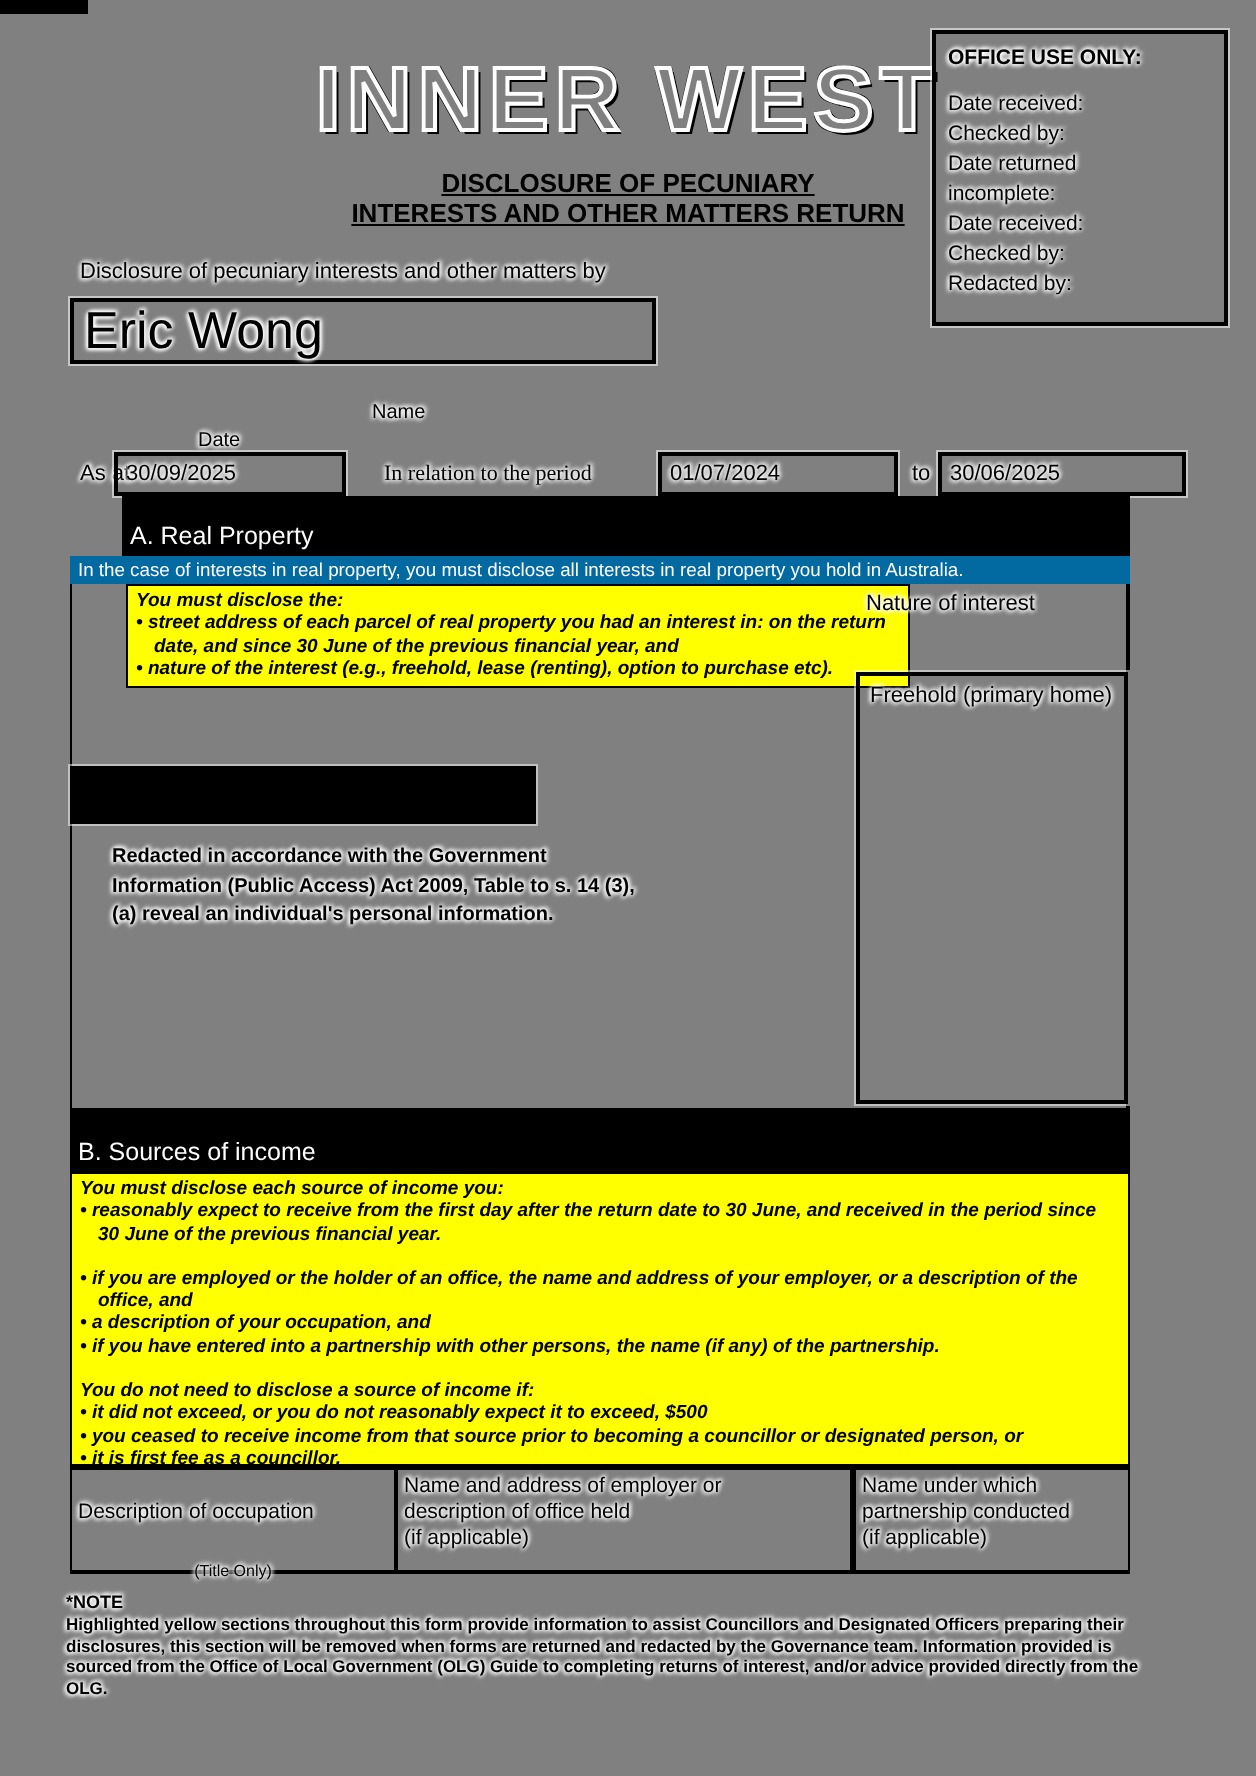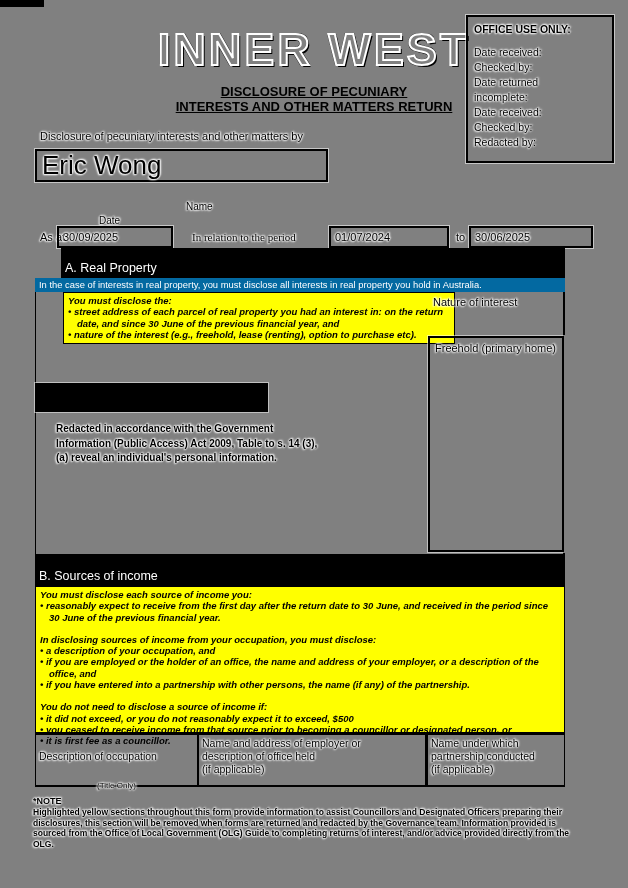--- a/index.html
+++ b/index.html
@@ -169,23 +169,22 @@
     <div class="freehold-box halo">Freehold (primary home)</div>
   </div>
 
   <div class="secbar b">B. Sources of income</div>
   <div class="ybox b-yellow">
     <div class="grp">
       <div>You must disclose each source of income you:</div>
       <div class="gbul">reasonably expect to receive from the first day after the return date to 30 June, and received in the period since 30 June of the previous financial year.</div>
     </div>
     <div class="grp">
-      <div>In disclosing sources of income from your occupation, you must disclose:</div>
+      <div class="gbul">if you are employed or the holder of an office, the name and address of your employer, or a description of the office, and</div>
       <div class="gbul">a description of your occupation, and</div>
-      <div class="gbul">if you are employed or the holder of an office, the name and address of your employer, or a description of the office, and</div>
       <div class="gbul">if you have entered into a partnership with other persons, the name (if any) of the partnership.</div>
     </div>
     <div class="grp">
       <div>You do not need to disclose a source of income if:</div>
       <div class="gbul">it did not exceed, or you do not reasonably expect it to exceed, $500</div>
       <div class="gbul">you ceased to receive income from that source prior to becoming a councillor or designated person, or</div>
       <div class="gbul">it is first fee as a councillor.</div>
     </div>
   </div>
   <div class="b-table">

